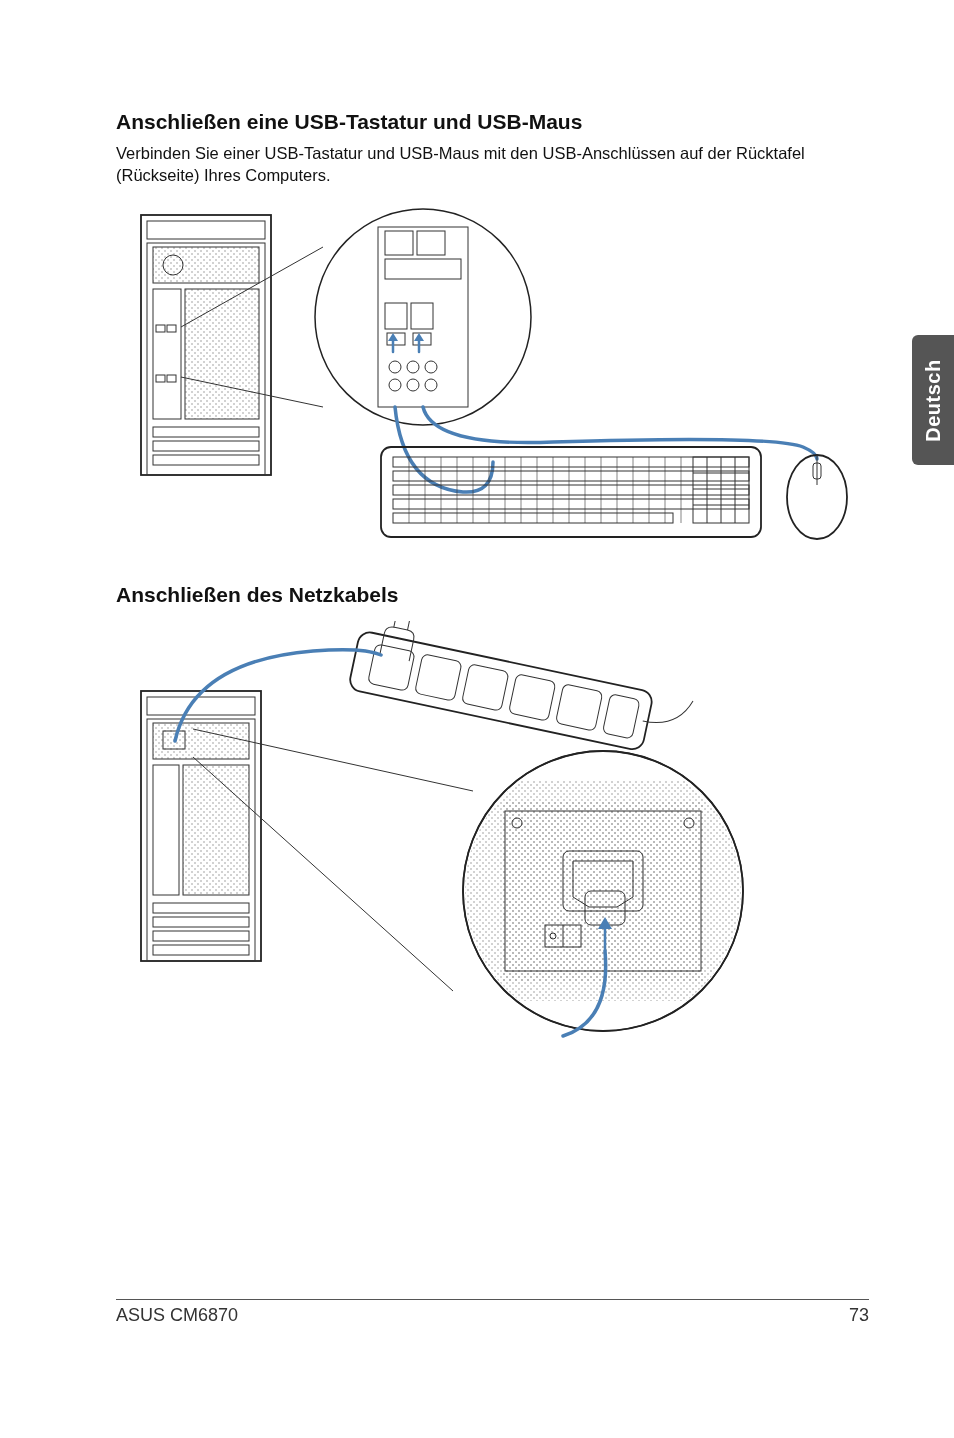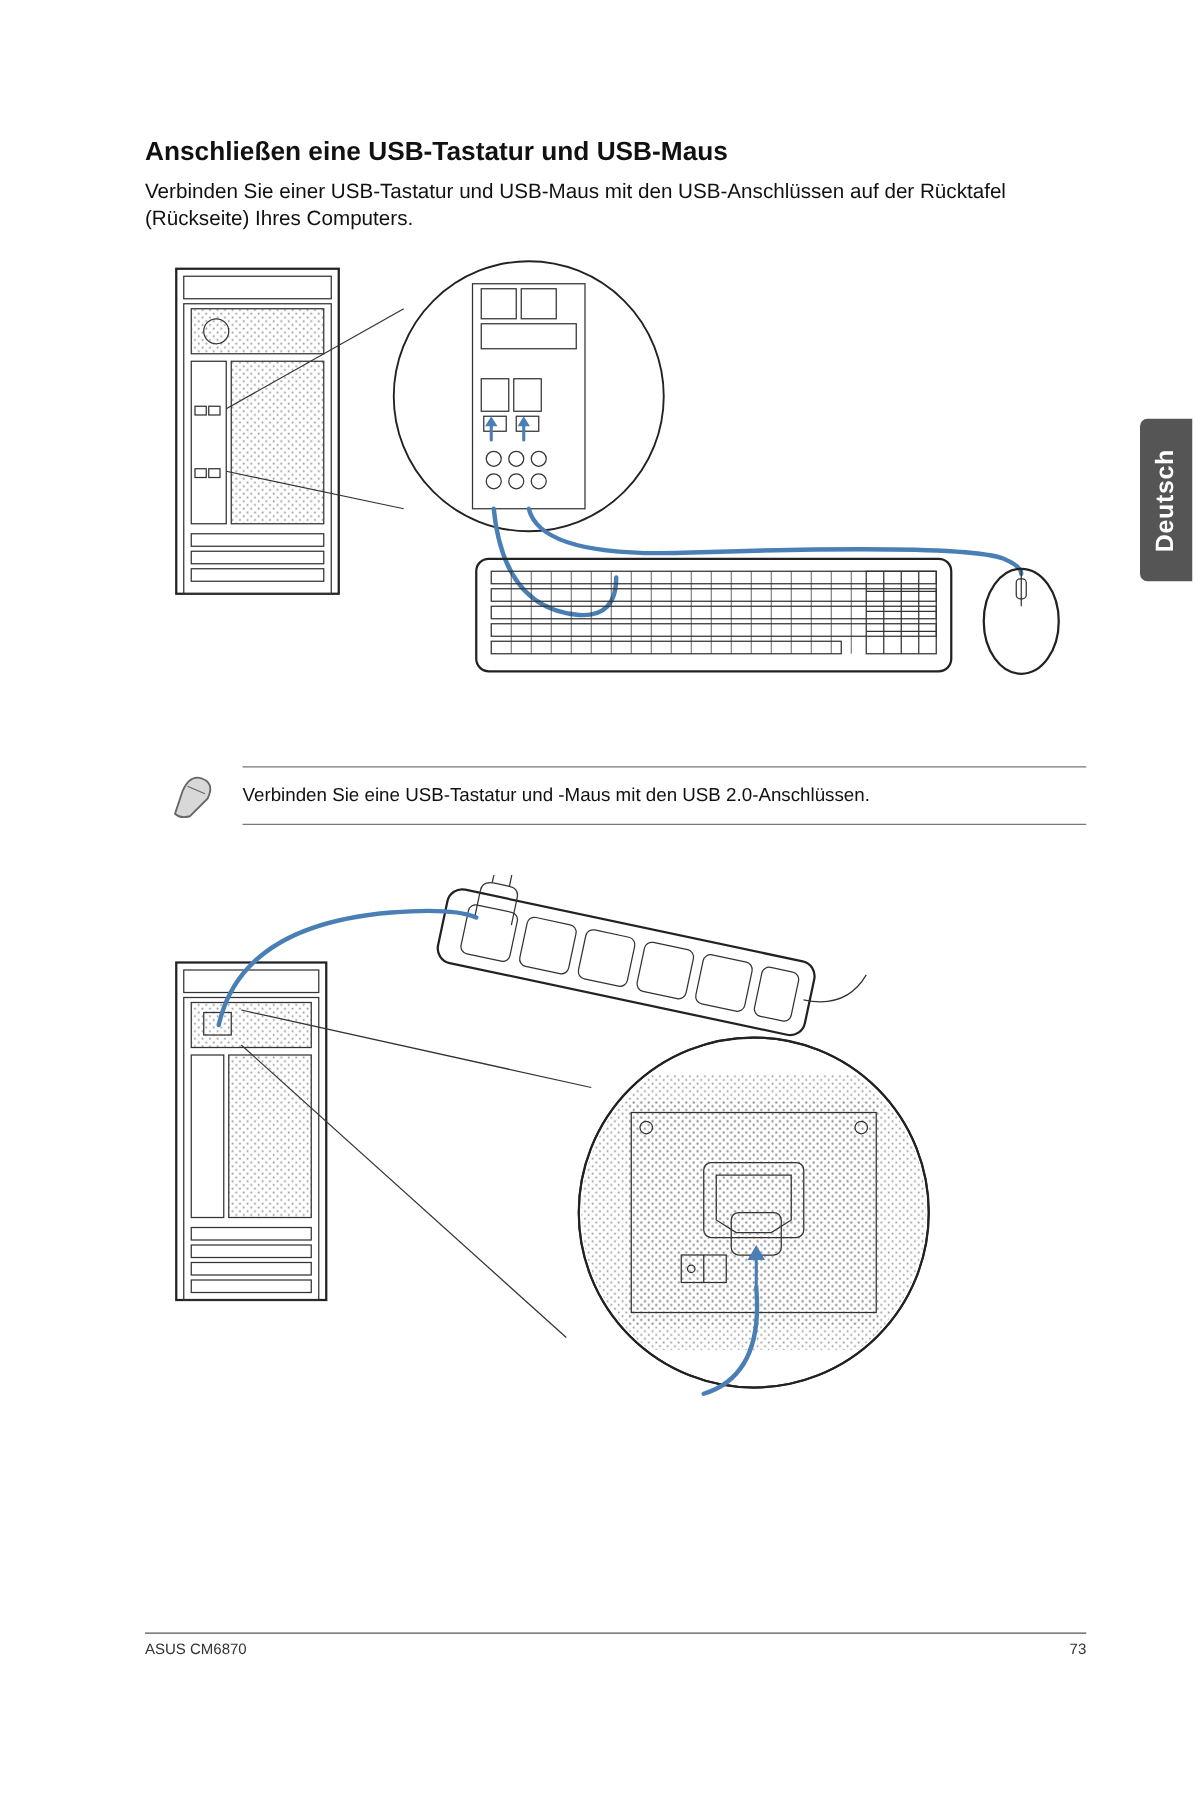--- a/index.html
+++ b/index.html
@@ -84,21 +84,21 @@
     right: 85px;
   }
   .footer-rule {
     border-top: 1px solid #555;
     height: 1px;
     margin-bottom: 5px;
   }
   .footer-row {
     display: flex;
     justify-content: space-between;
-    font-size: 12px;
+    font-size: 18px;
     color: #333;
   }
 
   
   svg { display: block; }
   .outline { fill:none; stroke:#222; stroke-width:1.8; }
   .thin { fill:none; stroke:#333; stroke-width:1; }
   .hatch { fill:url(#hatch); stroke:#333; stroke-width:1; }
   .cable { fill:none; stroke:#4a7fb5; stroke-width:3.5; stroke-linecap:round; }
   .cable-thin { fill:none; stroke:#4a7fb5; stroke-width:2.5; stroke-linecap:round; }
@@ -225,32 +225,22 @@
       </g>
 
       <g>
         <ellipse cx="684" cy="290" rx="30" ry="42" class="outline" fill="#fff"></ellipse>
         <line x1="684" y1="248" x2="684" y2="278" class="thin"></line>
         <rect x="680" y="256" width="8" height="16" rx="3" class="thin" fill="#fff"></rect>
       </g>
     </svg>
   </div>
 
-  <div class="note-block">
-    <div class="note-icon">
-      <svg width="46" height="46" viewBox="0 0 46 46">
-        <path d="M 8 38 L 14 20 Q 20 6 30 10 Q 40 14 34 26 L 20 40 Q 12 42 8 38 Z" fill="#d8d8d8" stroke="#666" stroke-width="1.5"></path>
-        <line x1="18" y1="16" x2="32" y2="22" stroke="#666" stroke-width="1"></line>
-      </svg>
-    </div>
-    <div class="note-text-wrap">
-      <div class="note-text">Verbinden Sie eine USB-Tastatur und -Maus mit den USB 2.0-Anschlüssen.</div>
-    </div>
-  </div>
-
+
+  <h2 class="section-head">Anschließen des Netzkabels</h2>
 
   <div class="figure">
     <svg class="fig-box" viewBox="0 0 720 430" width="720" height="430">
       <defs>
         <pattern id="hatch2" patternUnits="userSpaceOnUse" width="6" height="6">
           <circle cx="2" cy="2" r="0.8" fill="#999"></circle>
           <circle cx="5" cy="5" r="0.8" fill="#999"></circle>
         </pattern>
       </defs>
 

